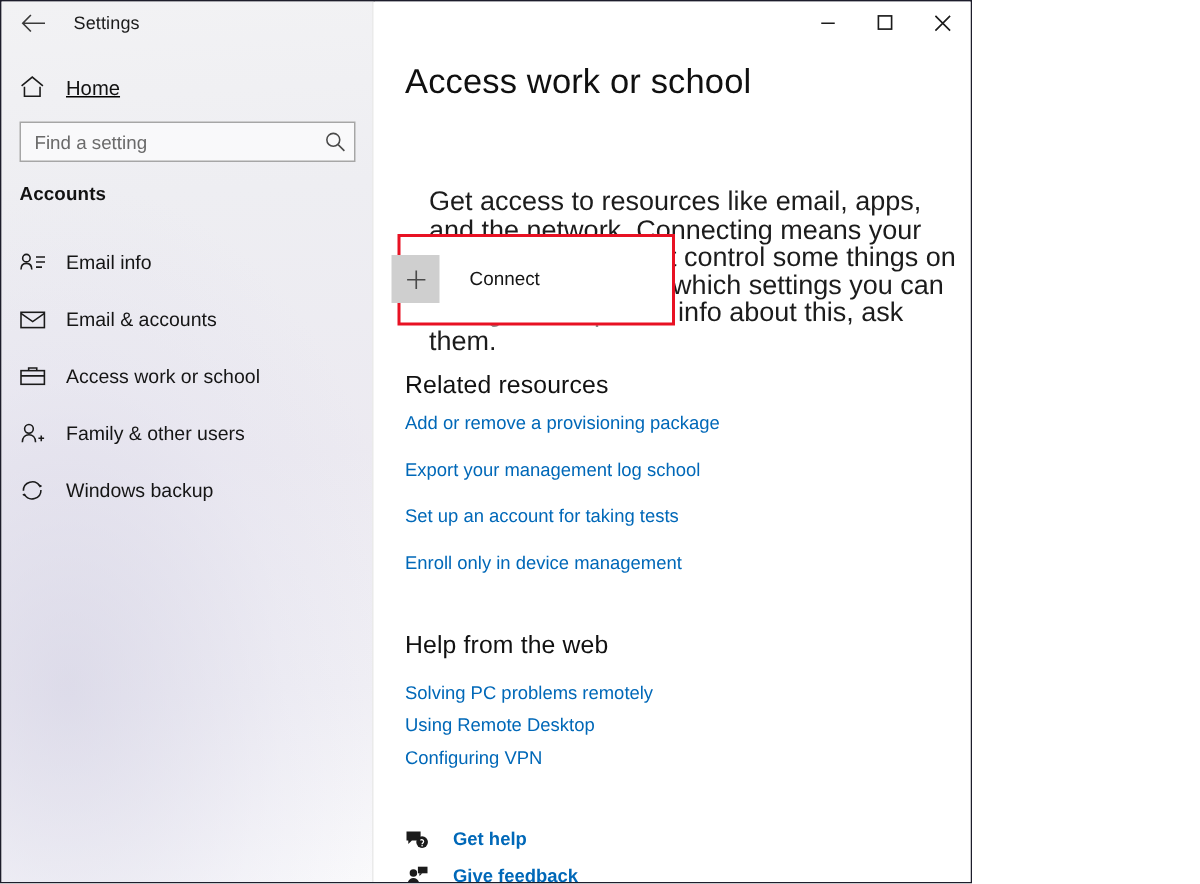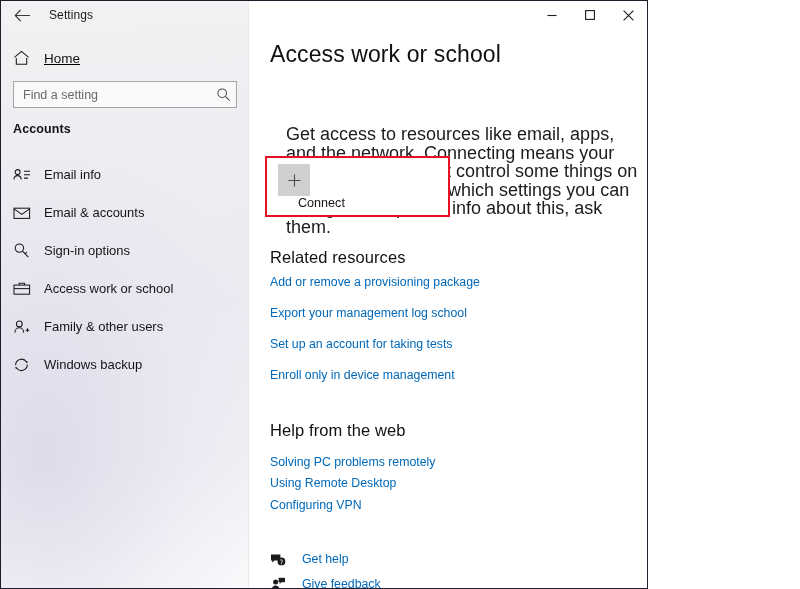--- a/index.html
+++ b/index.html
@@ -217,25 +217,24 @@
     left: 15px;
     width: 185px;
     height: 61px;
     box-sizing: border-box;
     border: 2.5px solid #e81123;
     background: #ffffff;
   }
   .connect-row {
     position: absolute;
     top: 163px;
-    left: 28px;
-    display: flex;
-    align-items: flex-start;
+    left: 11px;
+    display: flex;
+    align-items: center;
     height: 44px;
-    flex-direction: column;
   }
   .connect-plus {
     width: 32px;
     height: 32px;
     background: #cfcfcf;
     display: flex;
     align-items: center;
     justify-content: center;
     color: #4a4a4a;
     flex: none;
@@ -274,20 +273,21 @@
   .help-0 { top: 454px; }
   .help-1 { top: 475px; }
   .help-2 { top: 497px; }
 
   .footer-link {
     position: absolute;
     left: 20px;
     display: flex;
     align-items: center;
     height: 20px;
+    font-weight: bold;
   }
   .footer-0 { top: 548px; }
   .footer-1 { top: 573px; }
   .footer-icon {
     width: 22px;
     display: flex;
     align-items: center;
     justify-content: flex-start;
     color: #1b1b1b;
     flex: none;
@@ -373,30 +373,20 @@
       <div class="nav-item">
         <span class="nav-icon">
           <svg width="18" height="14" viewBox="0 0 18 14">
             <rect x="1" y="2.2" width="15.6" height="10.2" fill="none" stroke="currentColor" stroke-width="1.05"></rect>
             <path d="M1 2.9 L8.8 8.4 L16.6 2.9" fill="none" stroke="currentColor" stroke-width="1.05"></path>
           </svg>
         </span>
         <span class="nav-label">Email &amp; accounts</span>
       </div>
 
-      <div class="nav-item">
-        <span class="nav-icon">
-          <svg width="18" height="17" viewBox="0 0 18 17">
-            <circle cx="6.4" cy="6.1" r="4.2" fill="none" stroke="currentColor" stroke-width="1.05"></circle>
-            <path d="M9.5 9.2 L15.4 15.1" stroke="currentColor" stroke-width="1.05" fill="none"></path>
-            <path d="M12.1 11.8 L13.8 10.1" stroke="currentColor" stroke-width="1.05" fill="none"></path>
-          </svg>
-        </span>
-        <span class="nav-label">Sign-in options</span>
-      </div>
 
       <div class="nav-item">
         <span class="nav-icon">
           <svg width="18" height="15" viewBox="0 0 18 15">
             <rect x="1" y="4.1" width="15.6" height="9.1" fill="none" stroke="currentColor" stroke-width="1.05"></rect>
             <path d="M6.1 4.1 V2.3 H11.5 V4.1" fill="none" stroke="currentColor" stroke-width="1.05"></path>
             <path d="M1 7.6 H16.6" stroke="currentColor" stroke-width="1.05" fill="none"></path>
           </svg>
         </span>
         <span class="nav-label">Access work or school</span>

